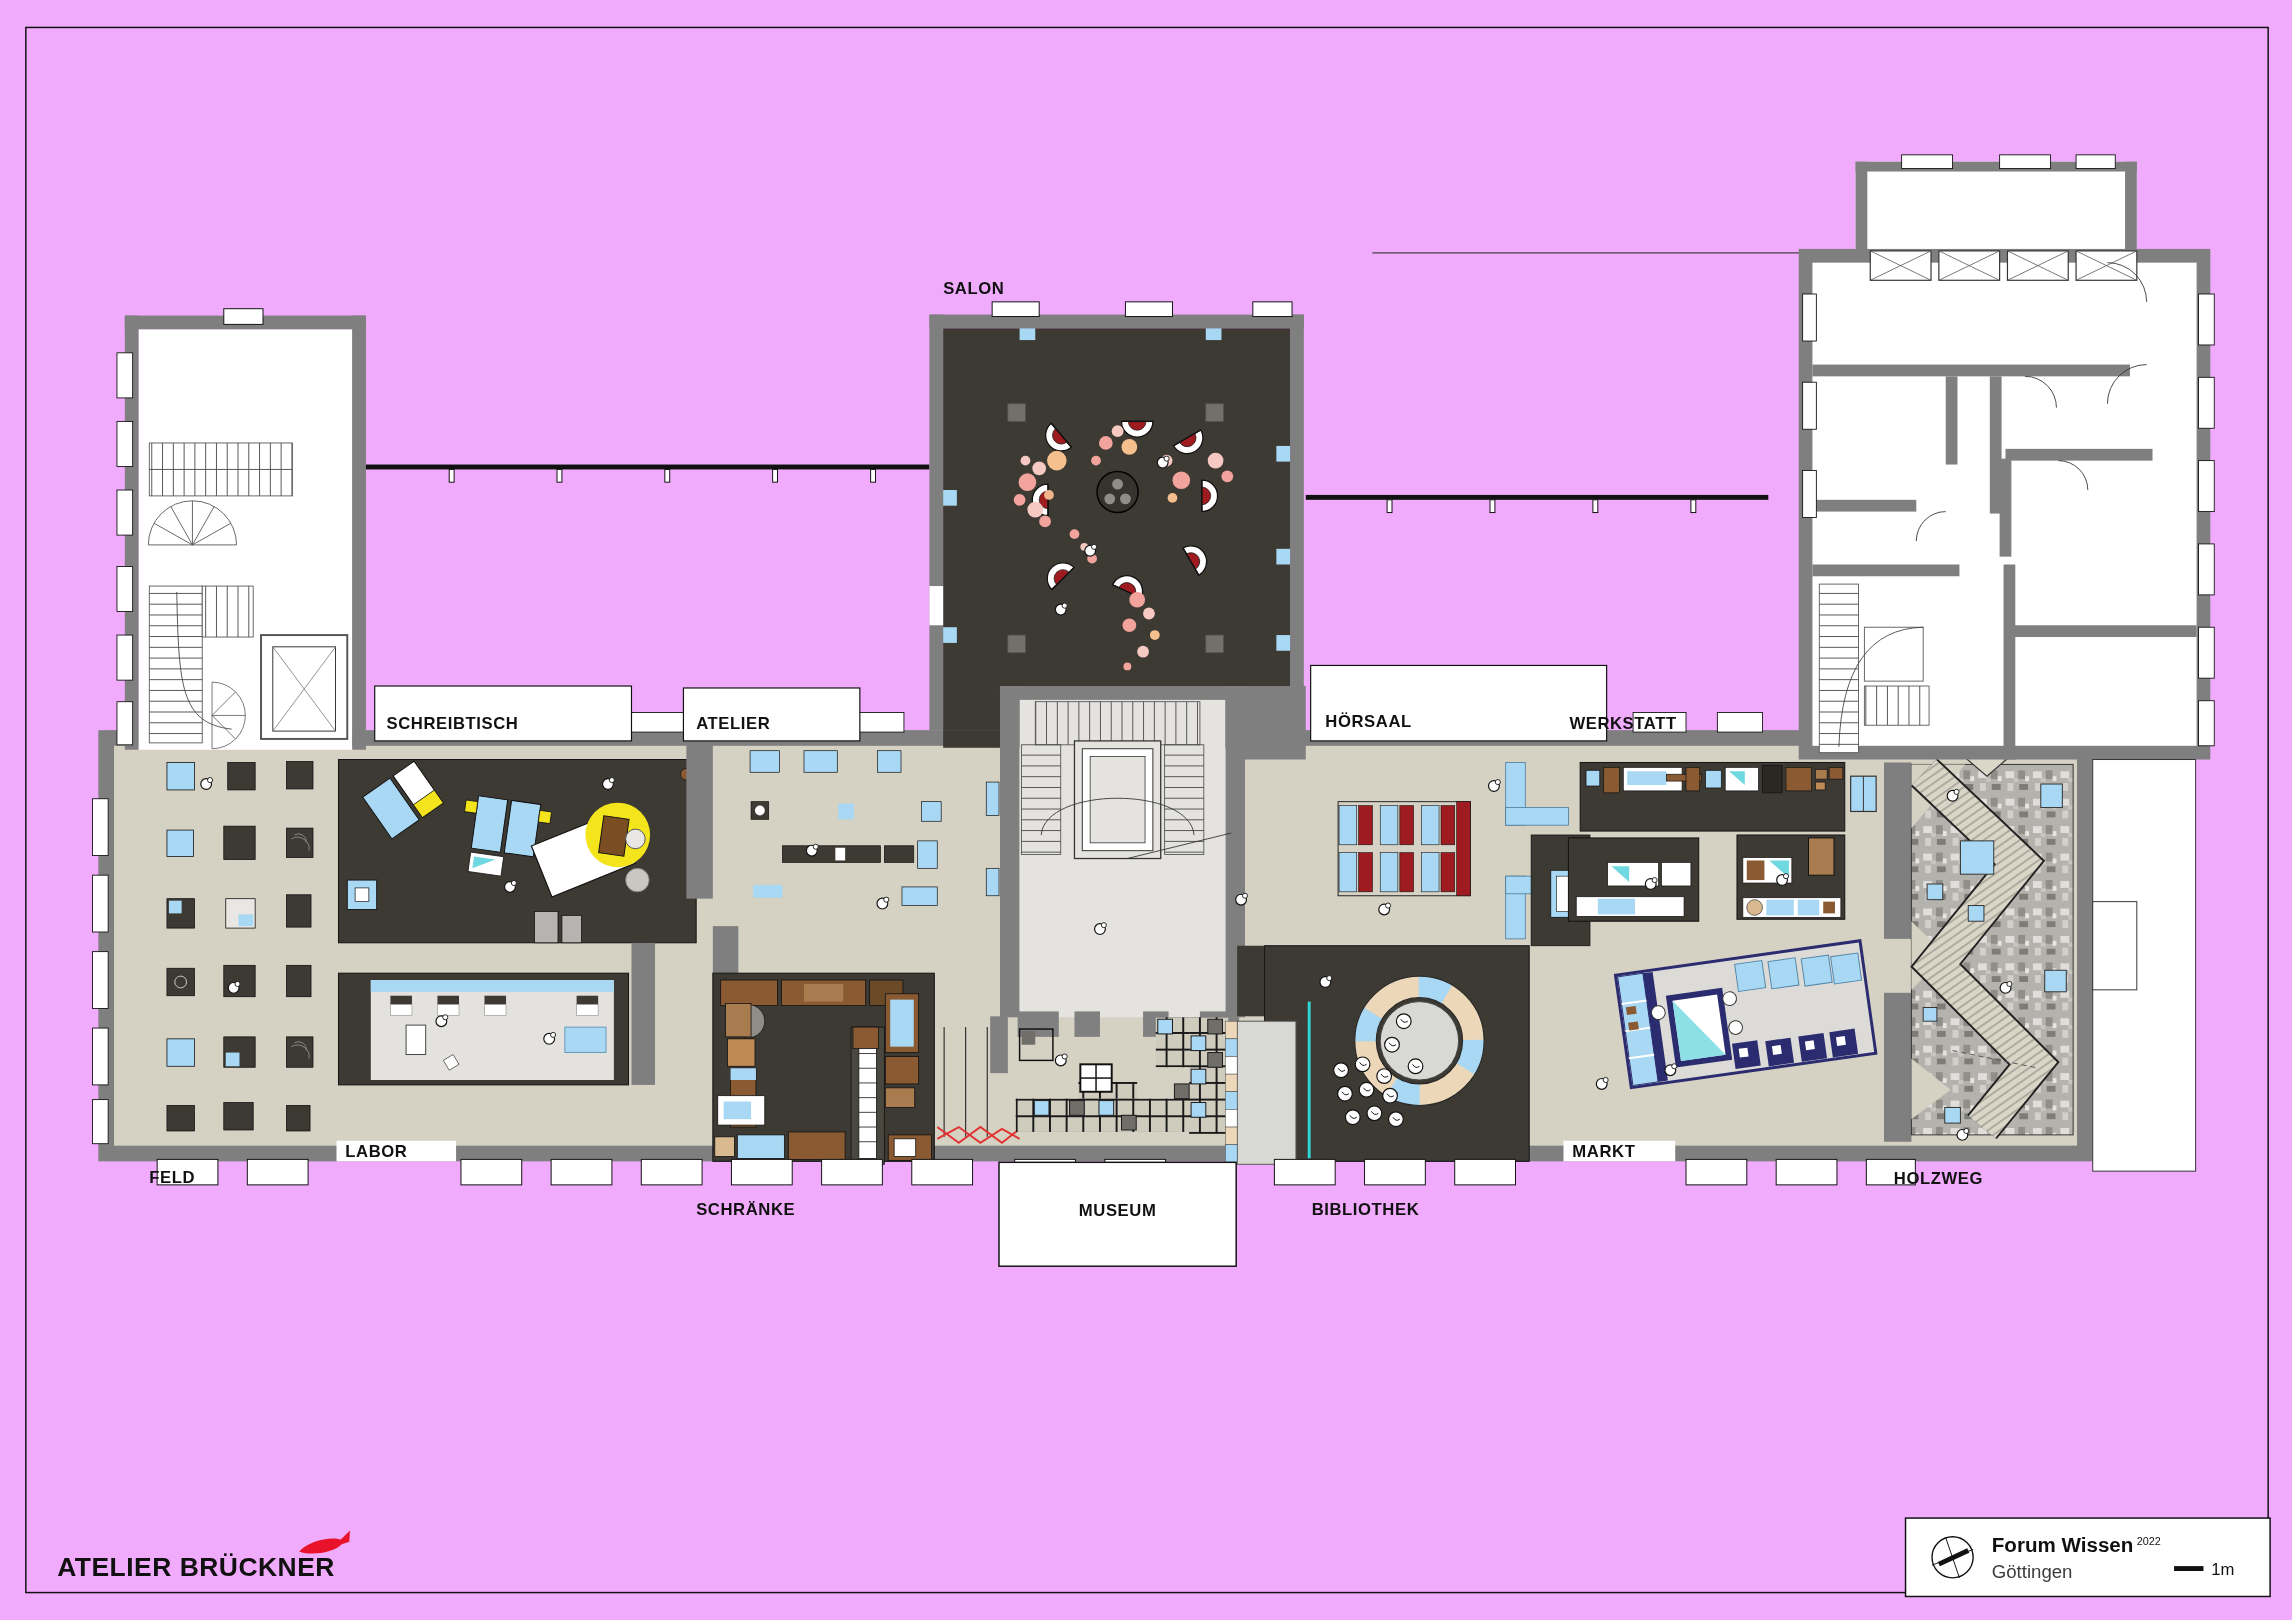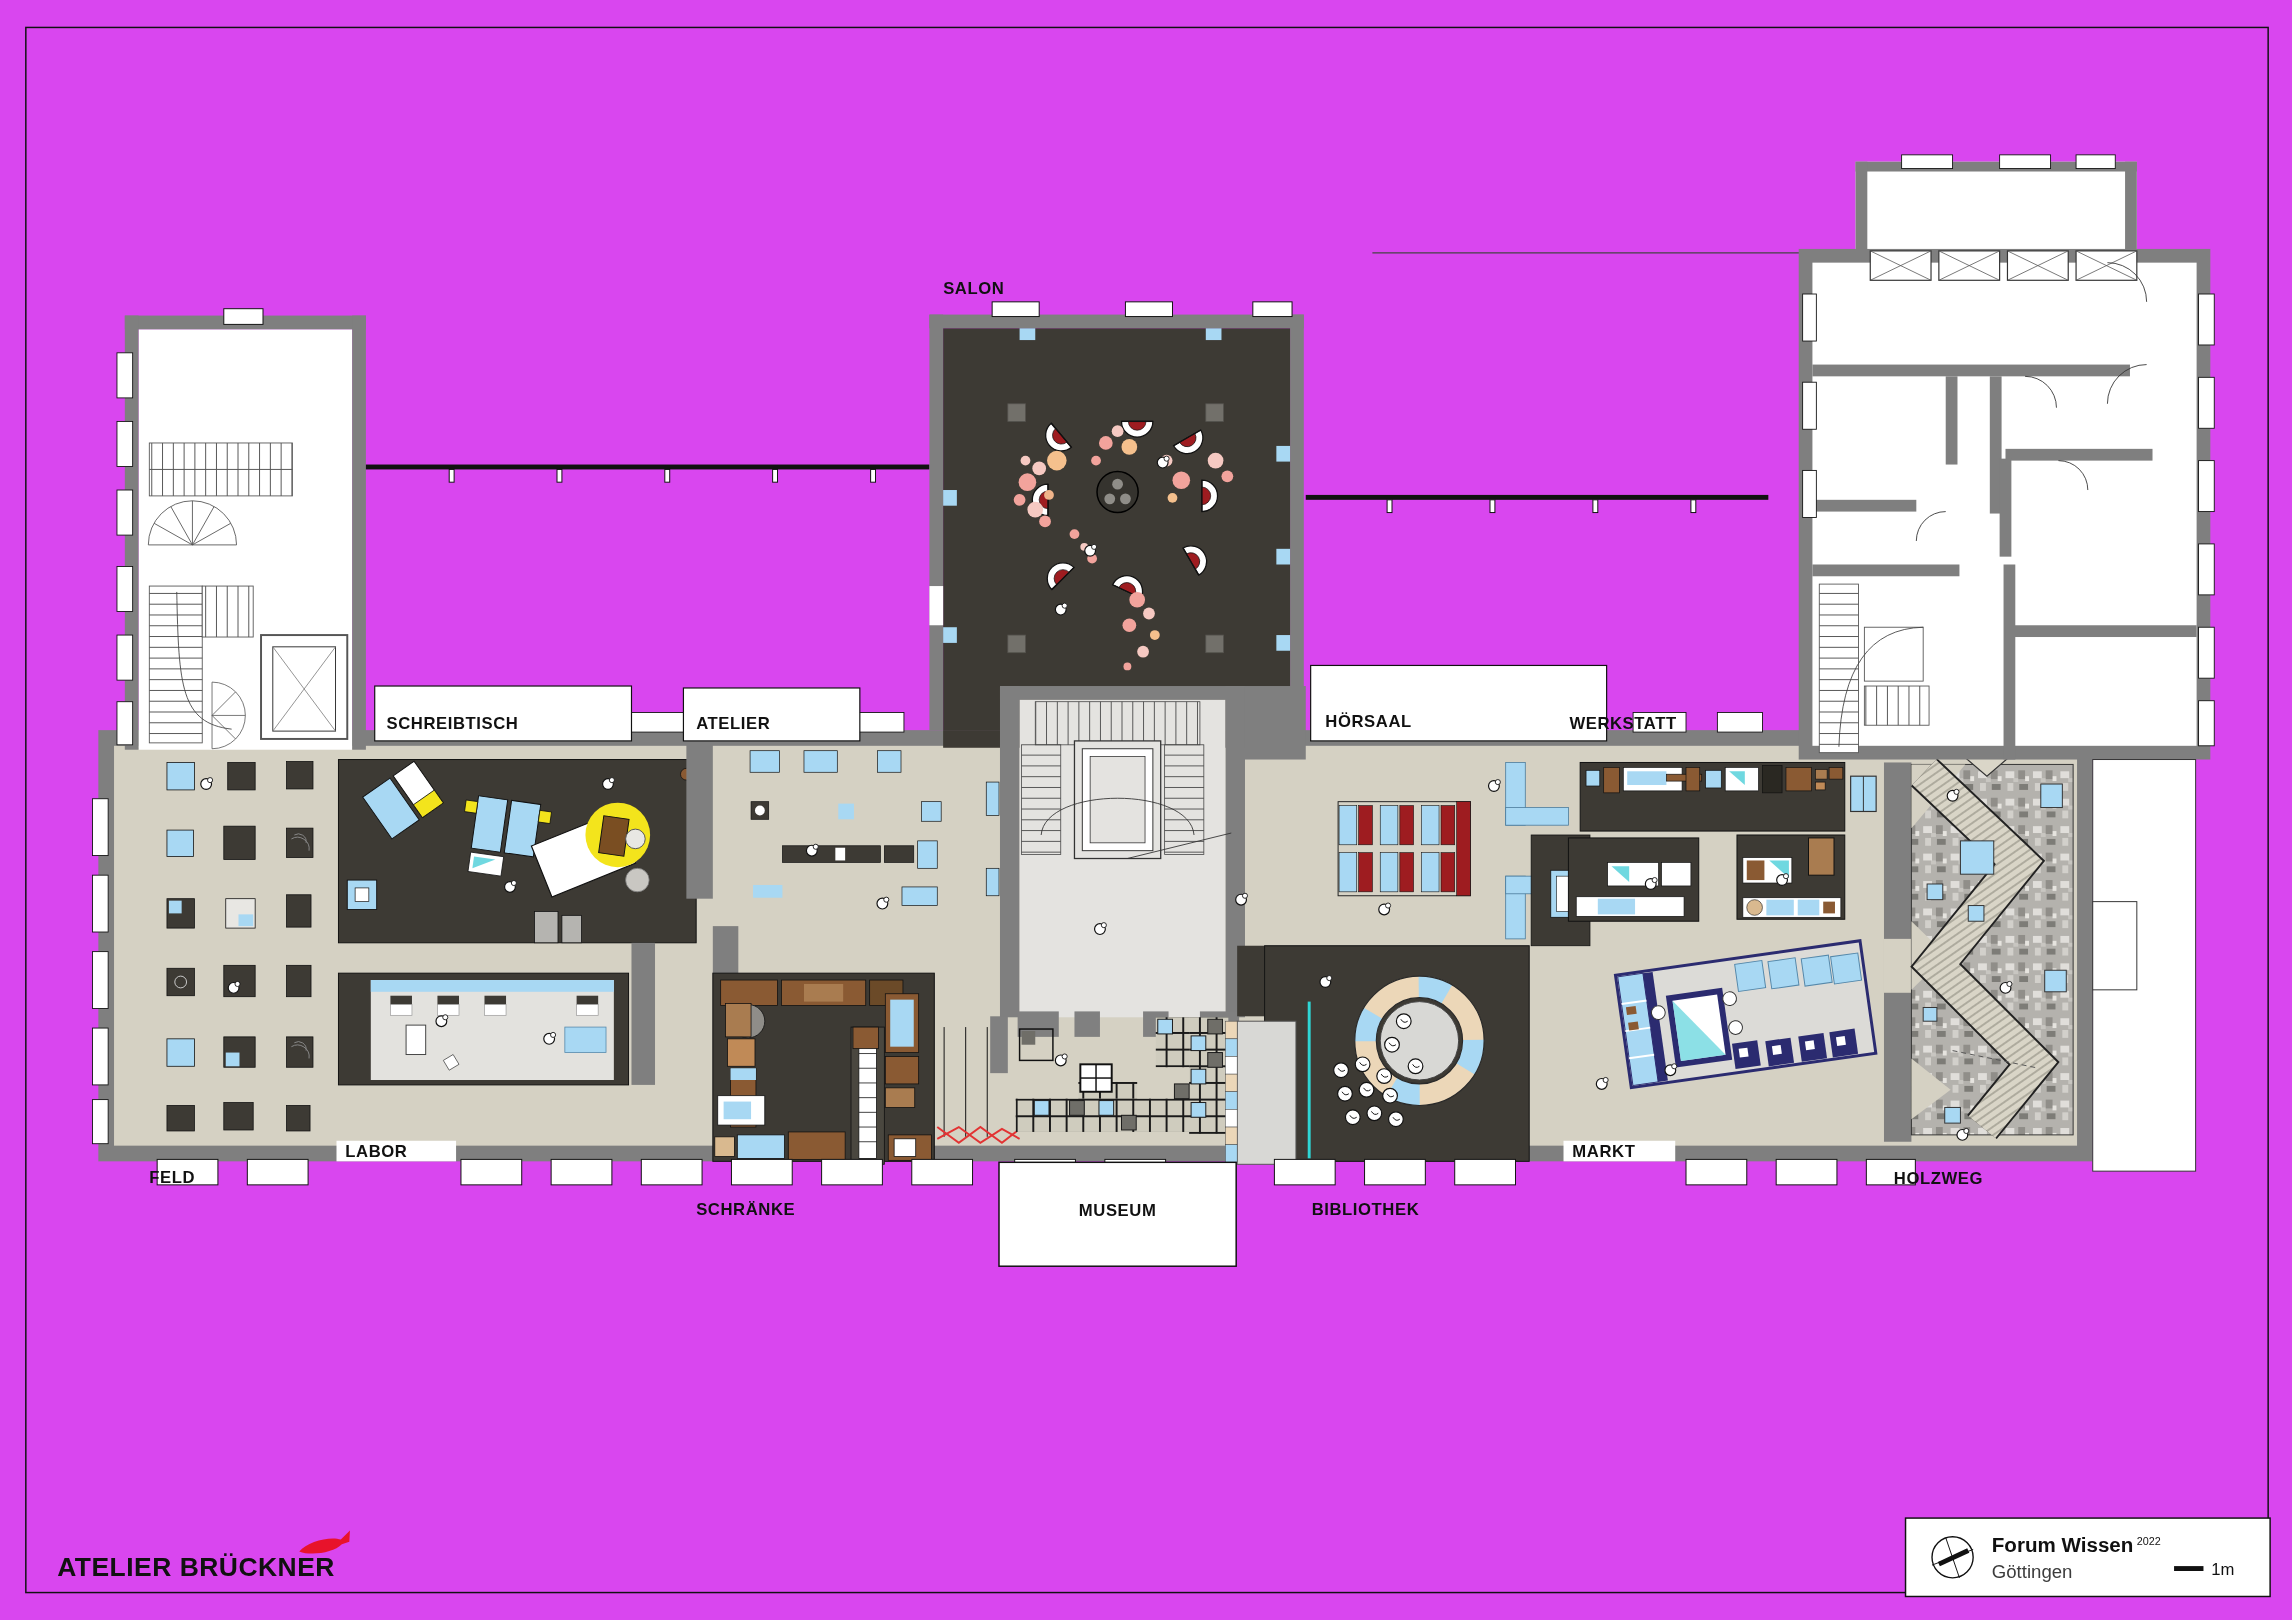--- a/index.html
+++ b/index.html
@@ -1,16 +1,16 @@
 <!DOCTYPE html>
 <html><head>
 <meta charset="utf-8">
 <style>
   html,body{margin:0;padding:0;background:#ffffff;}
-  .canvas{position:relative;width:2293px;height:1620px;background:#d946ef;overflow:hidden;}
+  .canvas{position:relative;width:2293px;height:1620px;background:#f0abfc;overflow:hidden;}
   svg{position:absolute;left:0;top:0;}
   svg text{font-family:"Liberation Sans", sans-serif;fill:#111;}
   .room-label{font-weight:bold;font-size:17px;letter-spacing:.6px;}
   .logo-text{font-weight:bold;font-size:27px;letter-spacing:.5px;}
   .tb-title{font-weight:bold;font-size:21px;}
   .tb-year{font-size:11px;}
   .tb-city{font-size:19px;fill:#3c3c3c;}
   .tb-scale{font-size:17px;}
 </style>
 </head>

